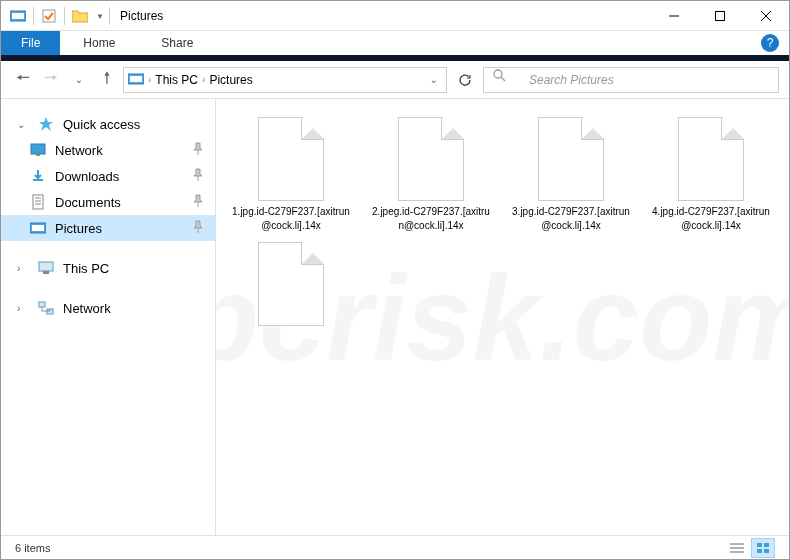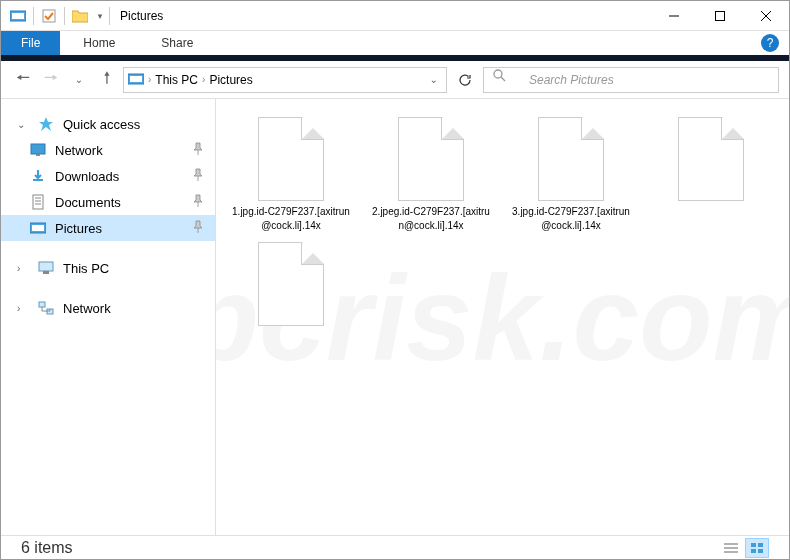--- a/index.html
+++ b/index.html
@@ -43,21 +43,21 @@
     .item-icon { width: 18px; height: 18px; display: flex; align-items: center; justify-content: center; }
     
     .content { flex: 1; padding: 18px 12px; overflow: auto; position: relative; }
     .file-grid { display: flex; flex-wrap: wrap; gap: 8px 14px; }
     .file-item { width: 126px; display: flex; flex-direction: column; align-items: center; cursor: pointer; }
     .file-icon { width: 66px; height: 84px; background: #fff; border: 1px solid #ccc; position: relative; margin-bottom: 2px; }
     .file-corner { position: absolute; top: 0; right: 0; width: 22px; height: 22px; background: linear-gradient(135deg, transparent 49%, #e0e0e0 51%); border-left: 1px solid #ccc; border-bottom: 1px solid #ccc; }
     .file-corner::before { content: ''; position: absolute; top: -1px; right: -1px; width: 22px; height: 22px; background: #fff; clip-path: polygon(100% 0, 0 0, 100% 100%); }
     .file-name { font-size: 10px; text-align: center; line-height: 1.35; word-break: break-all; padding: 2px 4px; }
     
-    .status-bar { position: absolute; bottom: 0; left: 0; right: 0; height: 24px; border-top: 1px solid #e0e0e0; display: flex; align-items: center; padding: 0 20px; font-size: 16px; color: #333; background: #fff; margin-top: 48px; }
+    .status-bar { position: absolute; bottom: 0; left: 0; right: 0; height: 24px; border-top: 1px solid #e0e0e0; display: flex; align-items: center; padding: 0 14px; font-size: 11px; color: #333; background: #fff; margin-top: 48px; }
     .view-btns { margin-left: auto; display: flex; gap: 2px; }
     .view-btn { width: 24px; height: 20px; display: flex; align-items: center; justify-content: center; cursor: pointer; border: 1px solid transparent; }
     .view-btn.active { background: #cce8ff; border-color: #99d1ff; }
     
     .watermark { position: absolute; top: 50%; left: 50%; transform: translate(-50%, -50%); font-size: 120px; font-weight: bold; color: rgba(0,0,0,0.04); pointer-events: none; z-index: 0; white-space: nowrap; font-style: italic; }
   </style>
 </head>
 <body>
 
 <div class="title-bar">
@@ -249,20 +249,21 @@
         <div class="file-item">
           <div class="file-icon">
             <div class="file-corner"></div>
           </div>
           <div class="file-name">3.jpg.id-C279F237.[axitrun@cock.li].14x</div>
         </div>
         <div class="file-item">
           <div class="file-icon">
             <div class="file-corner"></div>
           </div>
+          <div class="file-name">4.jpg.id-C279F237.[axitrun@cock.li].14x</div>
         </div>
         <div class="file-item">
           <div class="file-icon">
             <div class="file-corner"></div>
           </div>
         </div>
       </div>
   </div>
 </div>
 

